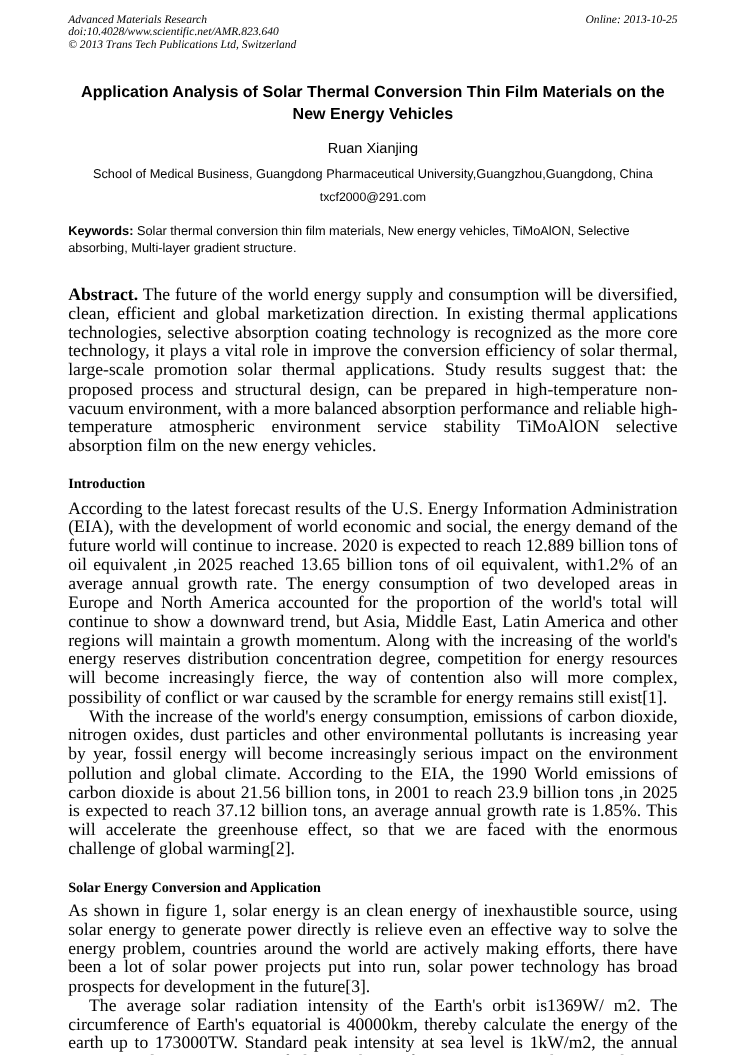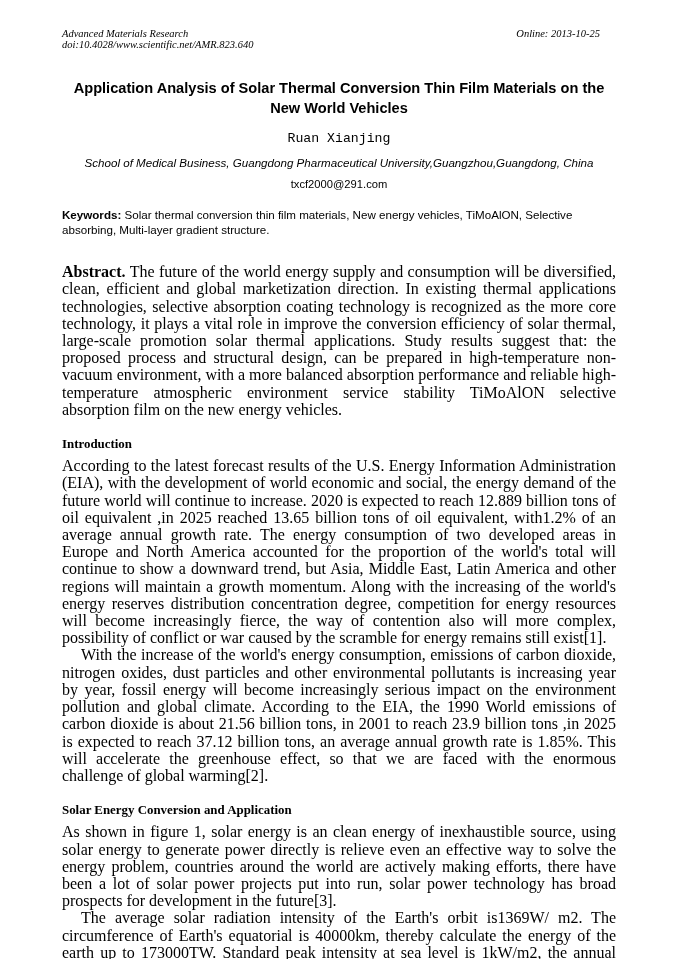--- a/index.html
+++ b/index.html
@@ -6,59 +6,58 @@
     margin: 0;
     padding: 0;
     background: #ffffff;
   }
   .page {
     position: relative;
     width: 678px;
     height: 959px;
     background: #ffffff;
     box-sizing: border-box;
-    padding: 28px 62px 0 62px;
+    padding: 13px 62px 0 62px;
     color: #000;
     font-family: "Liberation Serif", serif;
     overflow: hidden;
   }
   
   .jheader {
     position: relative;
     font-style: italic;
     font-size: 10.5px;
     line-height: 11.4px;
     font-family: "Liberation Serif", serif;
   }
   .jheader .online {
     position: absolute;
     top: 0;
-    right: 16px;
+    right: 0;
   }
   
   .title {
     font-family: "Liberation Sans", sans-serif;
     font-weight: bold;
     font-size: 14.6px;
     line-height: 20px;
     text-align: center;
     margin: 27px 0 0 0;
   }
   .author {
-    font-family: Liberation Mono, monospace;
+    font-family: Liberation Sans, sans-serif;
     font-size: 13.2px;
     text-align: center;
     margin-top: 13px;
   }
   .affiliation {
     font-family: "Liberation Sans", sans-serif;
     font-size: 11.6px;
     text-align: center;
     margin-top: 10px;
-    font-style: italic;
   }
   .email {
     font-family: "Liberation Sans", sans-serif;
     font-size: 11.2px;
     text-align: center;
     margin-top: 9px;
   }
   .keywords {
     font-family: "Liberation Sans", sans-serif;
     font-size: 11.6px;
@@ -92,23 +91,24 @@
 </style>
 </head>
 <body>
 
 <div class="page">
 
   <div class="jheader">
     <div>Advanced Materials Research</div>
     <div class="online">Online: 2013-10-25</div>
     <div>doi:10.4028/www.scientific.net/AMR.823.640</div>
+    <div>© 2013 Trans Tech Publications Ltd, Switzerland</div>
   </div>
 
-  <h1 class="title">Application Analysis of Solar Thermal Conversion Thin Film Materials on the New World Vehicles</h1>
+  <h1 class="title">Application Analysis of Solar Thermal Conversion Thin Film Materials on the New Energy Vehicles</h1>
 
   <div class="author">Ruan Xianjing</div>
 
   <div class="affiliation">School of Medical Business, Guangdong Pharmaceutical University,Guangzhou,Guangdong, China</div>
 
   <div class="email">txcf2000@291.com</div>
 
   <p class="keywords"><b class="inlabel">Keywords:</b> <span>Solar thermal conversion thin film materials, New energy vehicles, TiMoAlON, Selective absorbing, Multi-layer gradient structure.</span></p>
 
   <p class="bodytext abstract"><b class="inlabel">Abstract.</b> <span>The future of the world energy supply and consumption will be diversified, clean, efficient and global marketization direction. In existing thermal applications technologies, selective absorption coating technology is recognized as the more core technology, it plays a vital role in improve the conversion efficiency of solar thermal, large-scale promotion solar thermal applications. Study results suggest that: the proposed process and structural design, can be prepared in high-temperature non-vacuum environment, with a more balanced absorption performance and reliable high-temperature atmospheric environment service stability TiMoAlON selective absorption film on the new energy vehicles.</span></p>

